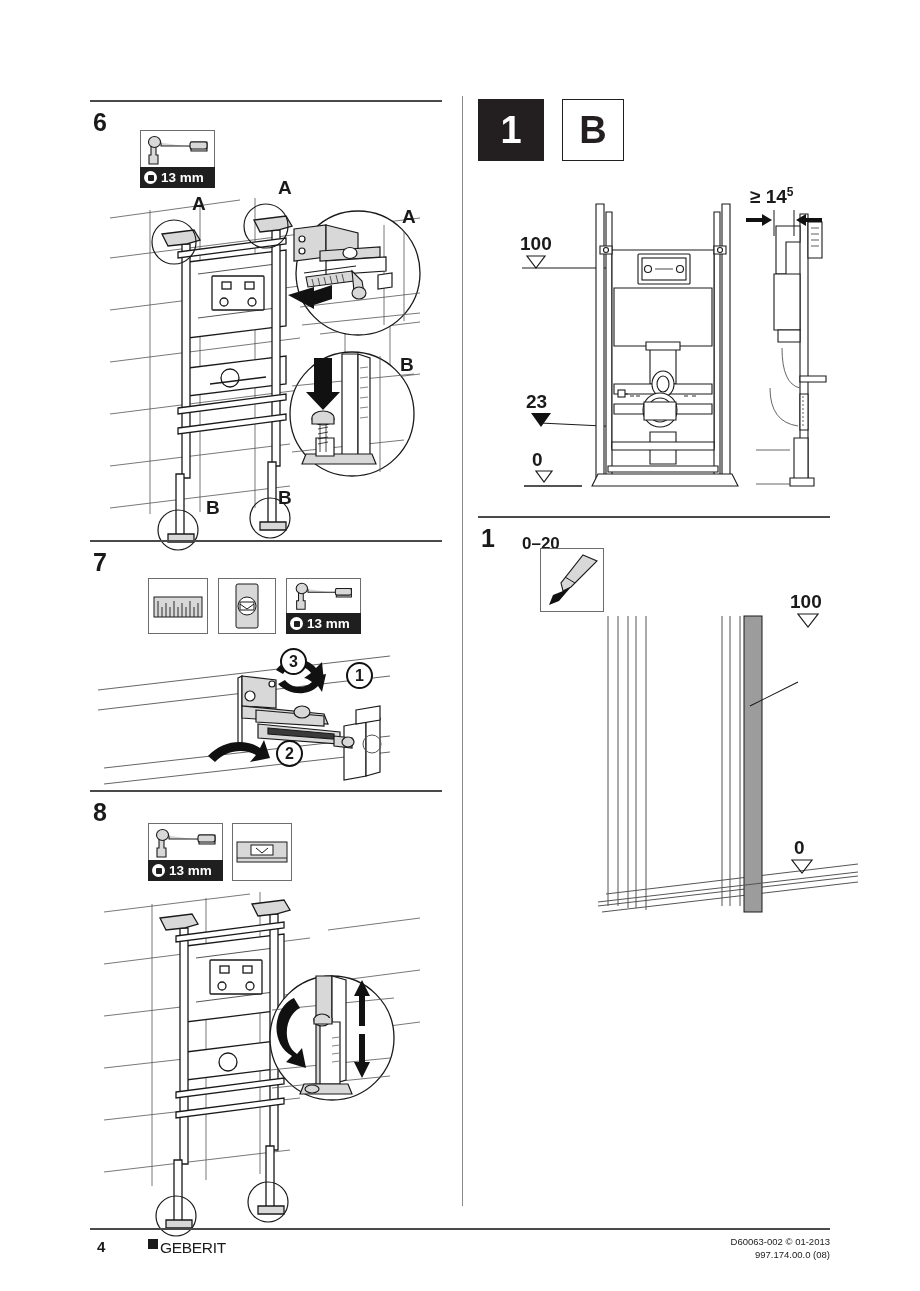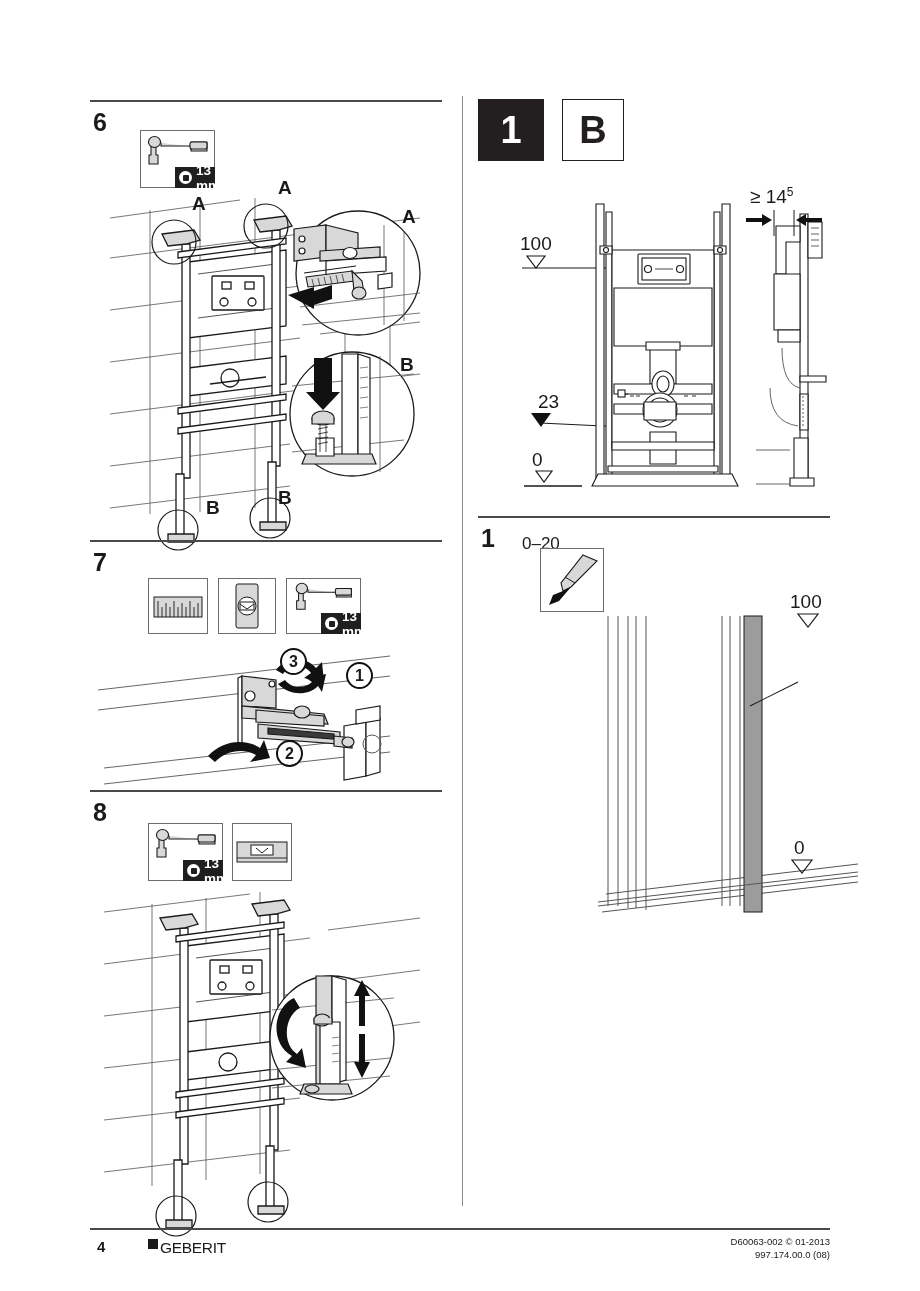--- a/index.html
+++ b/index.html
@@ -58,21 +58,20 @@
     left: -1px; right: -1px; bottom: -1px;
     height: 21px;
     background: #1f1f1f;
     color: #ffffff;
     font-size: 13.5px;
     font-weight: bold;
     display: flex;
     align-items: center;
     padding-left: 4px;
     box-sizing: border-box;
-    margin-left: 35px;
   }
   .hexnut {
     width: 13px; height: 13px;
     border-radius: 50%;
     background: #ffffff;
     display: inline-block;
     margin-right: 4px;
     flex: none;
     position: relative;
   }
@@ -82,21 +81,21 @@
     left: 3.5px; top: 3.5px;
     width: 6px; height: 6px;
     background: #1f1f1f;
     border-radius: 1px;
   }
 
   
   .marker {
     position: absolute;
     font-size: 19px;
-    font-weight: normal;
+    font-weight: bold;
     line-height: 1;
     white-space: nowrap;
   }
   .marker.small { font-size: 17px; margin-top: 48px; }
   .letter-mark {
     position: absolute;
     font-size: 19px;
     font-weight: bold;
     line-height: 1;
   }
@@ -459,21 +458,21 @@
   <div class="chip-light" style="left:562px; top:99px;">B</div>
 
   <div class="panel" style="left:478px; top:190px; width:380px; height:320px;">
 
     <div class="marker" style="left:42px; top:44px;">100</div>
     <svg width="260" height="20" viewBox="0 0 260 20" style="position:absolute;left:44px;top:64px;">
       <path class="ln" stroke-width="1.2" fill="none" d="M5 2 L23 2 L14 14 Z"></path>
       <path class="ln" stroke-width="1.1" d="M0 14 L150 14"></path>
     </svg>
 
-    <div class="marker" style="left:48px; top:202px;margin-left:12px;">23</div>
+    <div class="marker" style="left:48px; top:202px;">23</div>
     <svg width="240" height="20" viewBox="0 0 240 20" style="position:absolute;left:48px;top:221px;">
       <path class="blk" d="M5 2 L25 2 L15 16 Z"></path>
       <path class="ln" stroke-width="1.1" d="M14 12 L140 18"></path>
     </svg>
 
     <div class="marker" style="left:54px; top:260px;">0</div>
     <svg width="90" height="22" viewBox="0 0 90 22" style="position:absolute;left:46px;top:279px;">
       <path class="ln" stroke-width="1.2" fill="none" d="M12 2 L28 2 L20 13 Z"></path>
       <path class="ln" stroke-width="1.3" d="M0 17 L58 17"></path>
     </svg>

